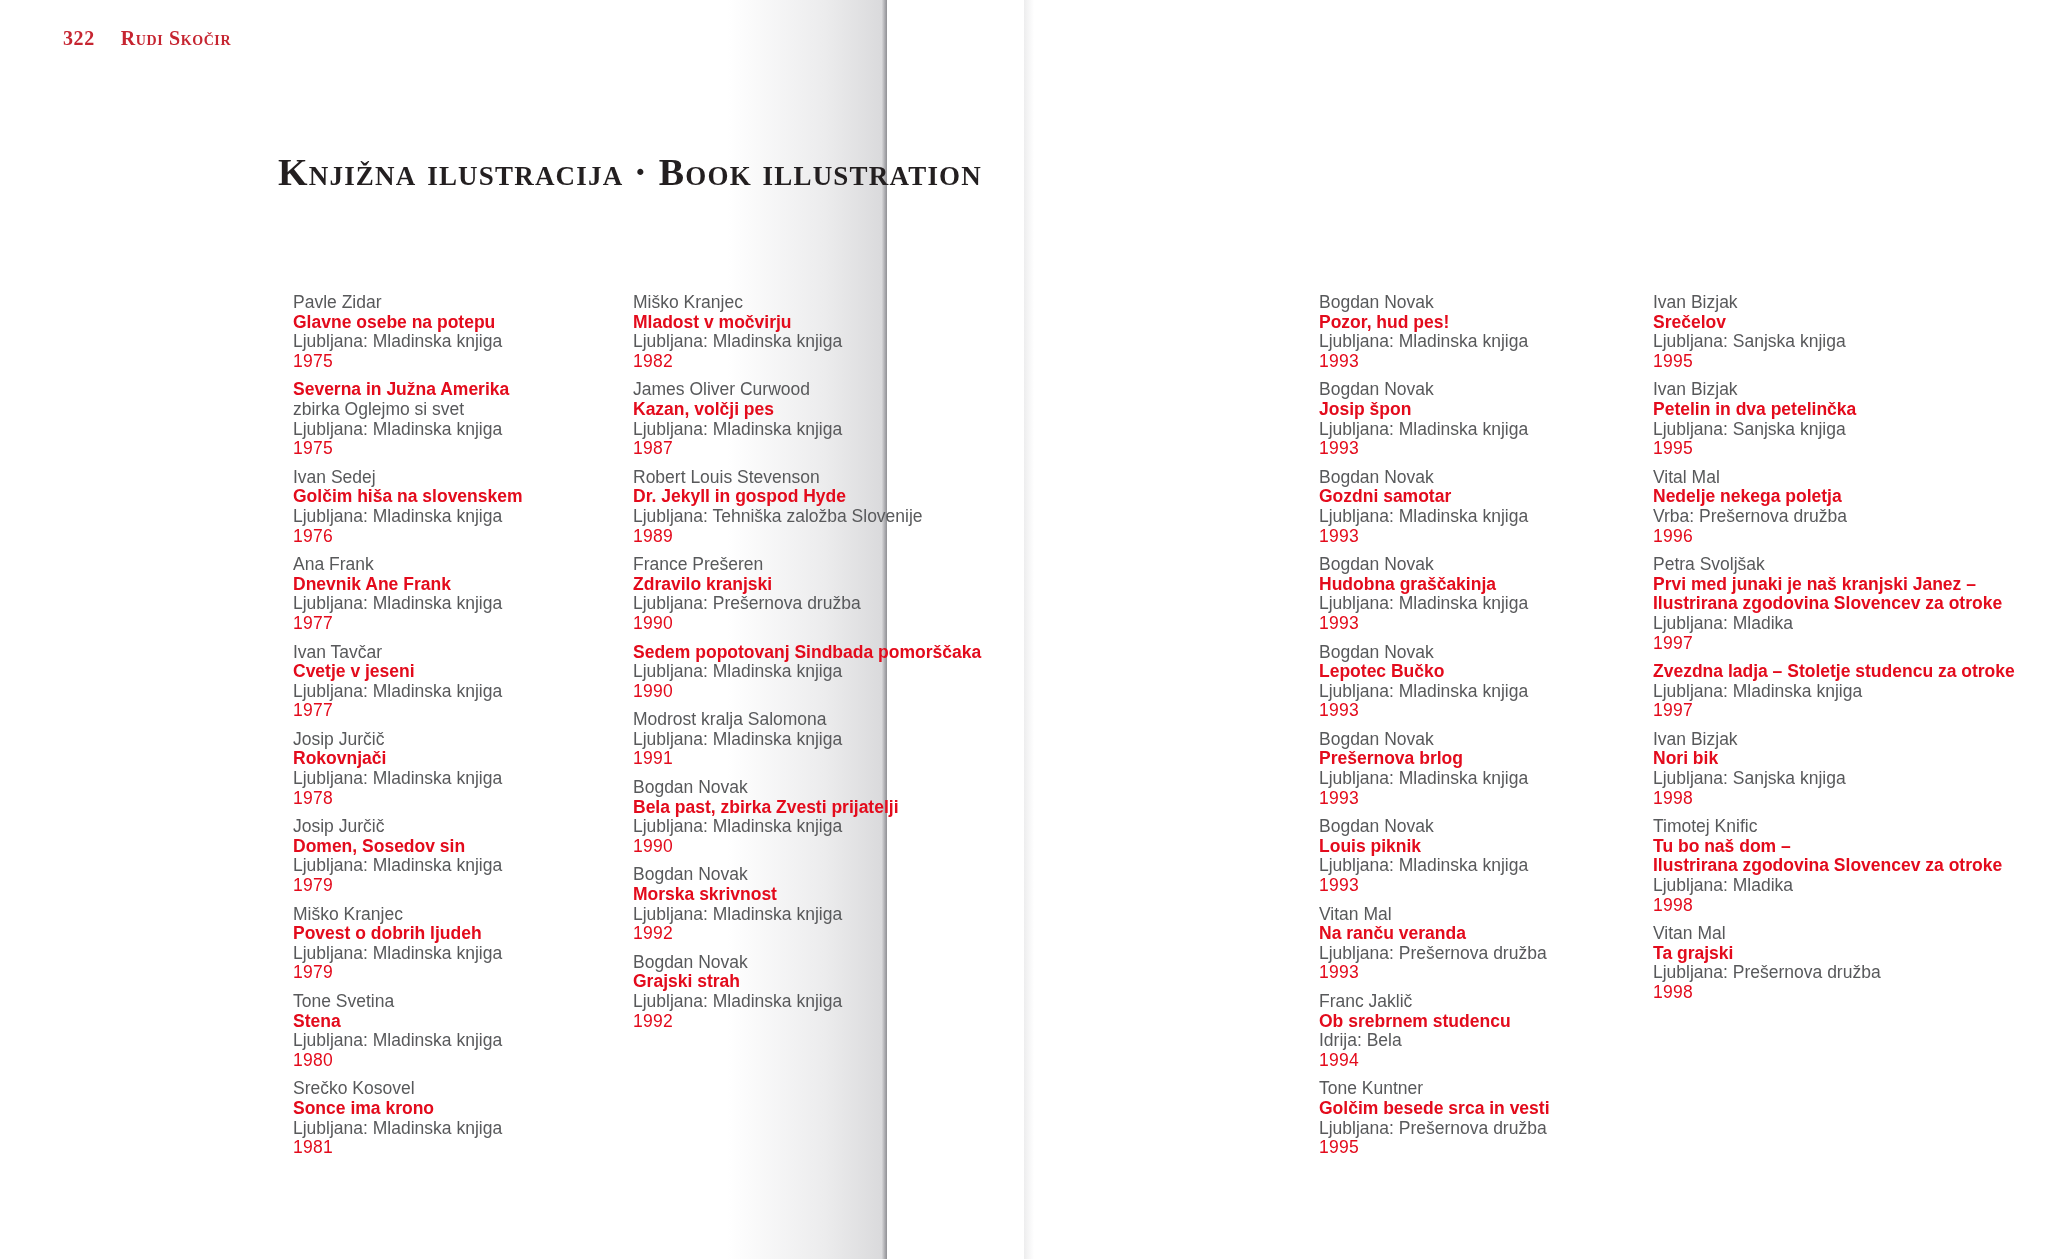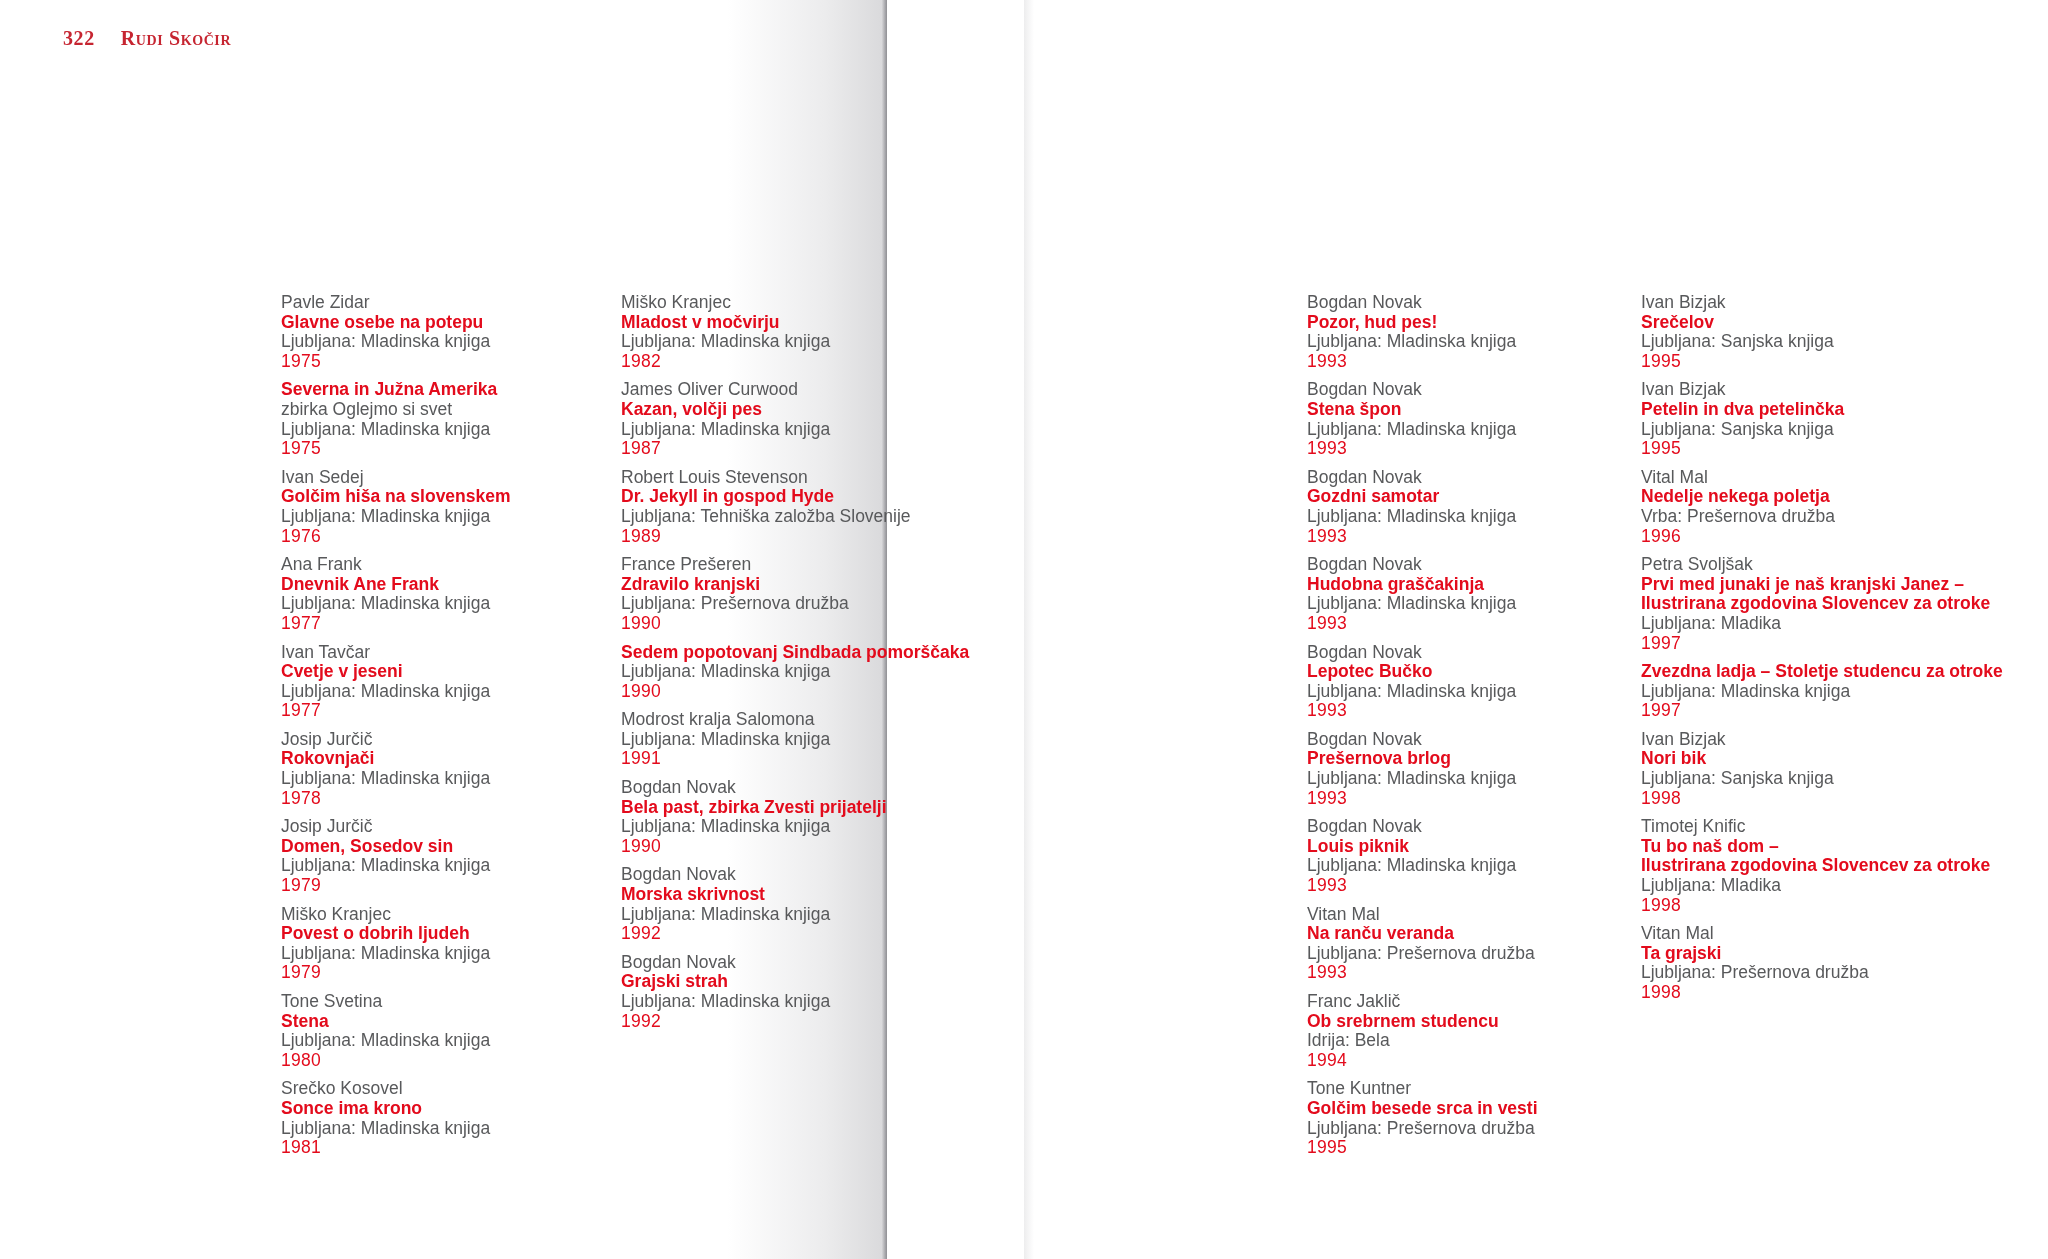--- a/index.html
+++ b/index.html
@@ -32,36 +32,37 @@
     white-space:nowrap;
   }
   .col{
     position:absolute;top:293px;width:330px;
     font-size:17.5px;line-height:19.6px;white-space:nowrap;
   }
   .col-1{left:277px;}
   .col-2{left:617px;}
   .col-3{left:1303px;}
   .col-4{left:1637px;}
-  .entry{margin:0 0 9px 4px;}
+  .entry{margin:0 0 9px 16px;}
   .line{white-space:nowrap;}
   .author,.info{color:#58595b;font-weight:normal;}
   .title{color:#e30b1c;font-weight:bold;}
   .year{color:#e30b1c;font-weight:normal;letter-spacing:0.3px;}
 </style>
 </head>
 <body>
 
 <div class="spread">
 
   <div class="page page-left">
     <div class="running-head">
       <span>322</span>
       <span>Rudi Skočir</span>
     </div>
+    <div class="spread-title">Knjižna ilustracija · Book illustration</div>
   </div>
 
   <div class="page page-right"></div>
 
   <div class="col col-1">
       <div class="entry">
         <div class="line author">Pavle Zidar</div>
         <div class="line title">Glavne osebe na potepu</div>
         <div class="line info">Ljubljana: Mladinska knjiga</div>
         <div class="line year">1975</div>
@@ -177,21 +178,21 @@
     </div>
   <div class="col col-3">
       <div class="entry">
         <div class="line author">Bogdan Novak</div>
         <div class="line title">Pozor, hud pes!</div>
         <div class="line info">Ljubljana: Mladinska knjiga</div>
         <div class="line year">1993</div>
       </div>
       <div class="entry">
         <div class="line author">Bogdan Novak</div>
-        <div class="line title">Stena špon</div>
+        <div class="line title">Josip špon</div>
         <div class="line info">Ljubljana: Mladinska knjiga</div>
         <div class="line year">1993</div>
       </div>
       <div class="entry">
         <div class="line author">Bogdan Novak</div>
         <div class="line title">Gozdni samotar</div>
         <div class="line info">Ljubljana: Mladinska knjiga</div>
         <div class="line year">1993</div>
       </div>
       <div class="entry">

